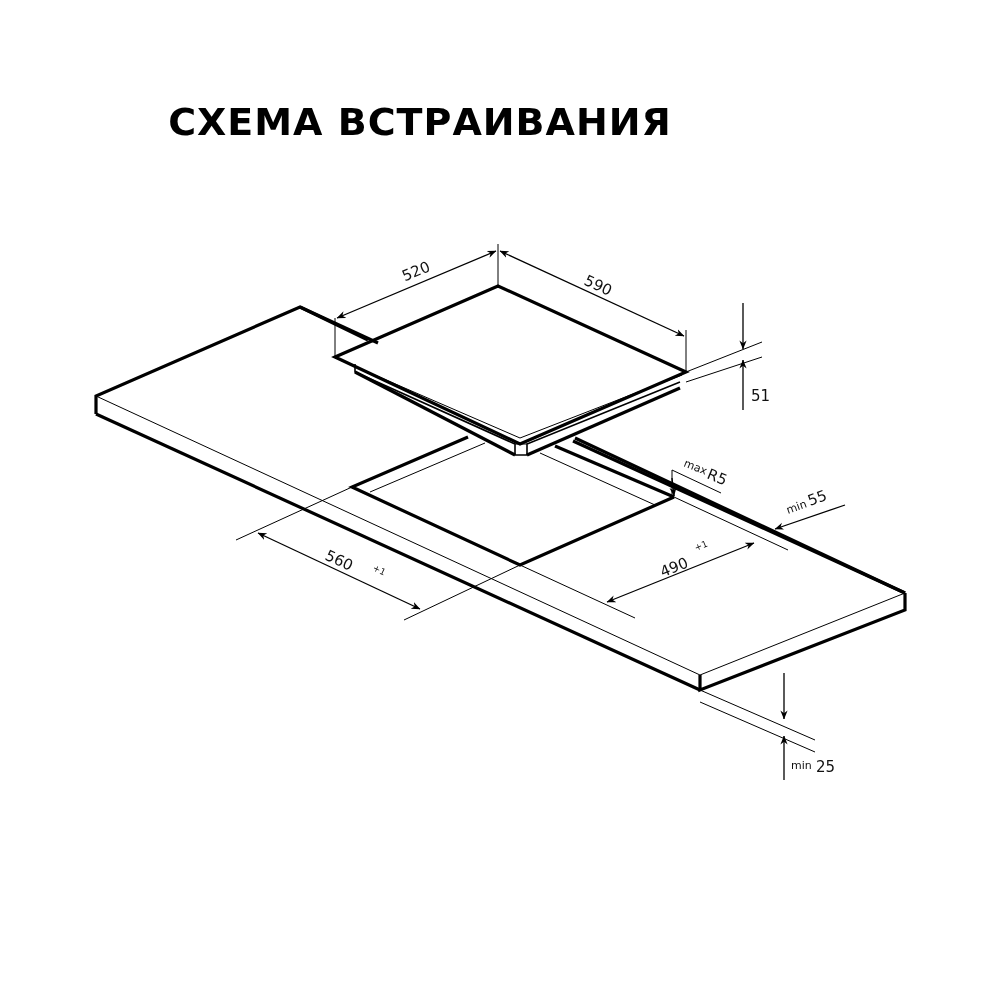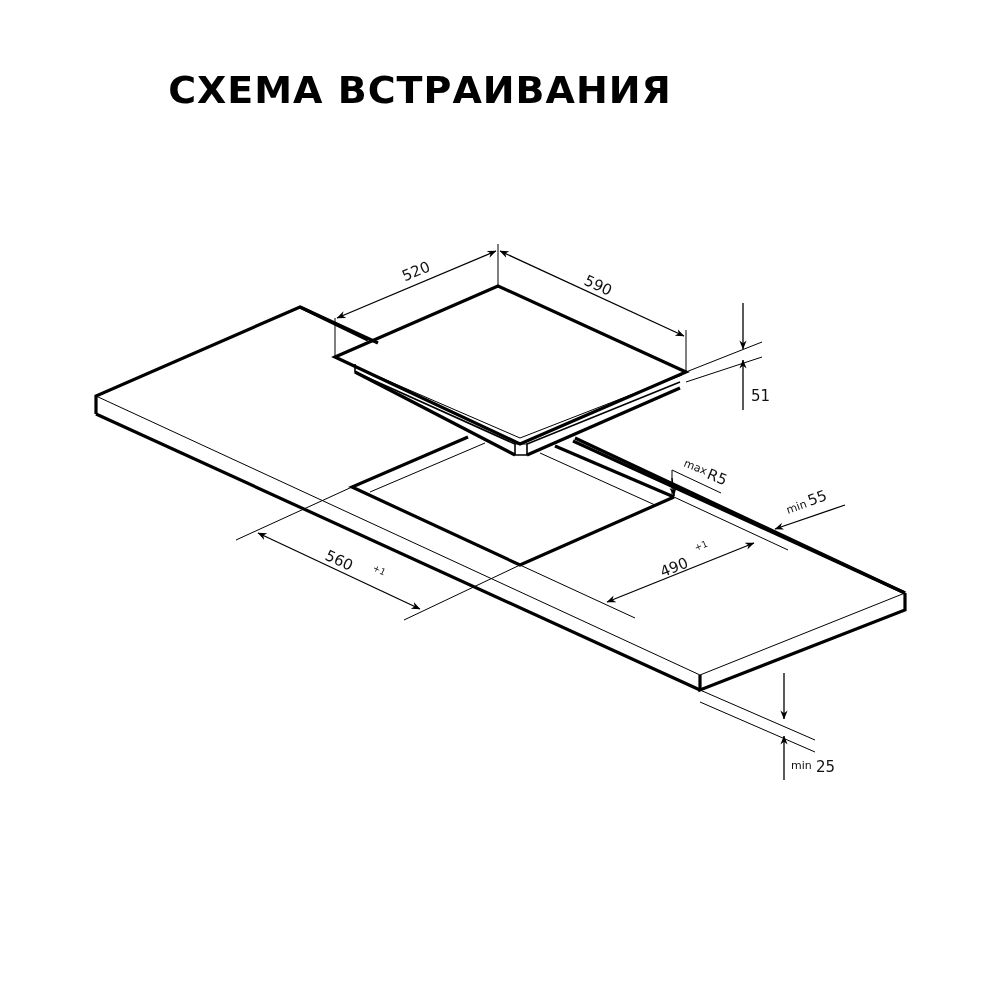--- a/index.html
+++ b/index.html
@@ -1,18 +1,18 @@
 <!DOCTYPE html>
 <html><head>
   <meta charset="utf-8">
   <style>
     html, body { margin: 0; padding: 0; background: #ffffff; }
     body { width: 1000px; height: 1000px; position: relative; overflow: hidden; font-family: "DejaVu Sans", sans-serif; }
     .title {
-      position: absolute; left: 0; top: 68px; width: 840px; text-align: center;
+      position: absolute; left: 0; top: 100px; width: 840px; text-align: center;
       font-family: "DejaVu Sans", sans-serif; font-weight: bold; font-size: 38px;
       letter-spacing: 1px; color: #000;
     }
     svg.diagram { position: absolute; left: 0; top: 0; }
     .thick { stroke: #000; stroke-width: 3.2; fill: none; stroke-linejoin: miter; stroke-linecap: butt; }
     .med { stroke: #000; stroke-width: 1.6; fill: none; }
     .thin { stroke: #000; stroke-width: 1; fill: none; }
     .dim { stroke: #000; stroke-width: 1.3; fill: none; }
     .lbl { font-family: "DejaVu Sans", sans-serif; font-size: 15px; fill: #111; }
     .lbl-sm { font-family: "DejaVu Sans", sans-serif; font-size: 11px; fill: #111; }

